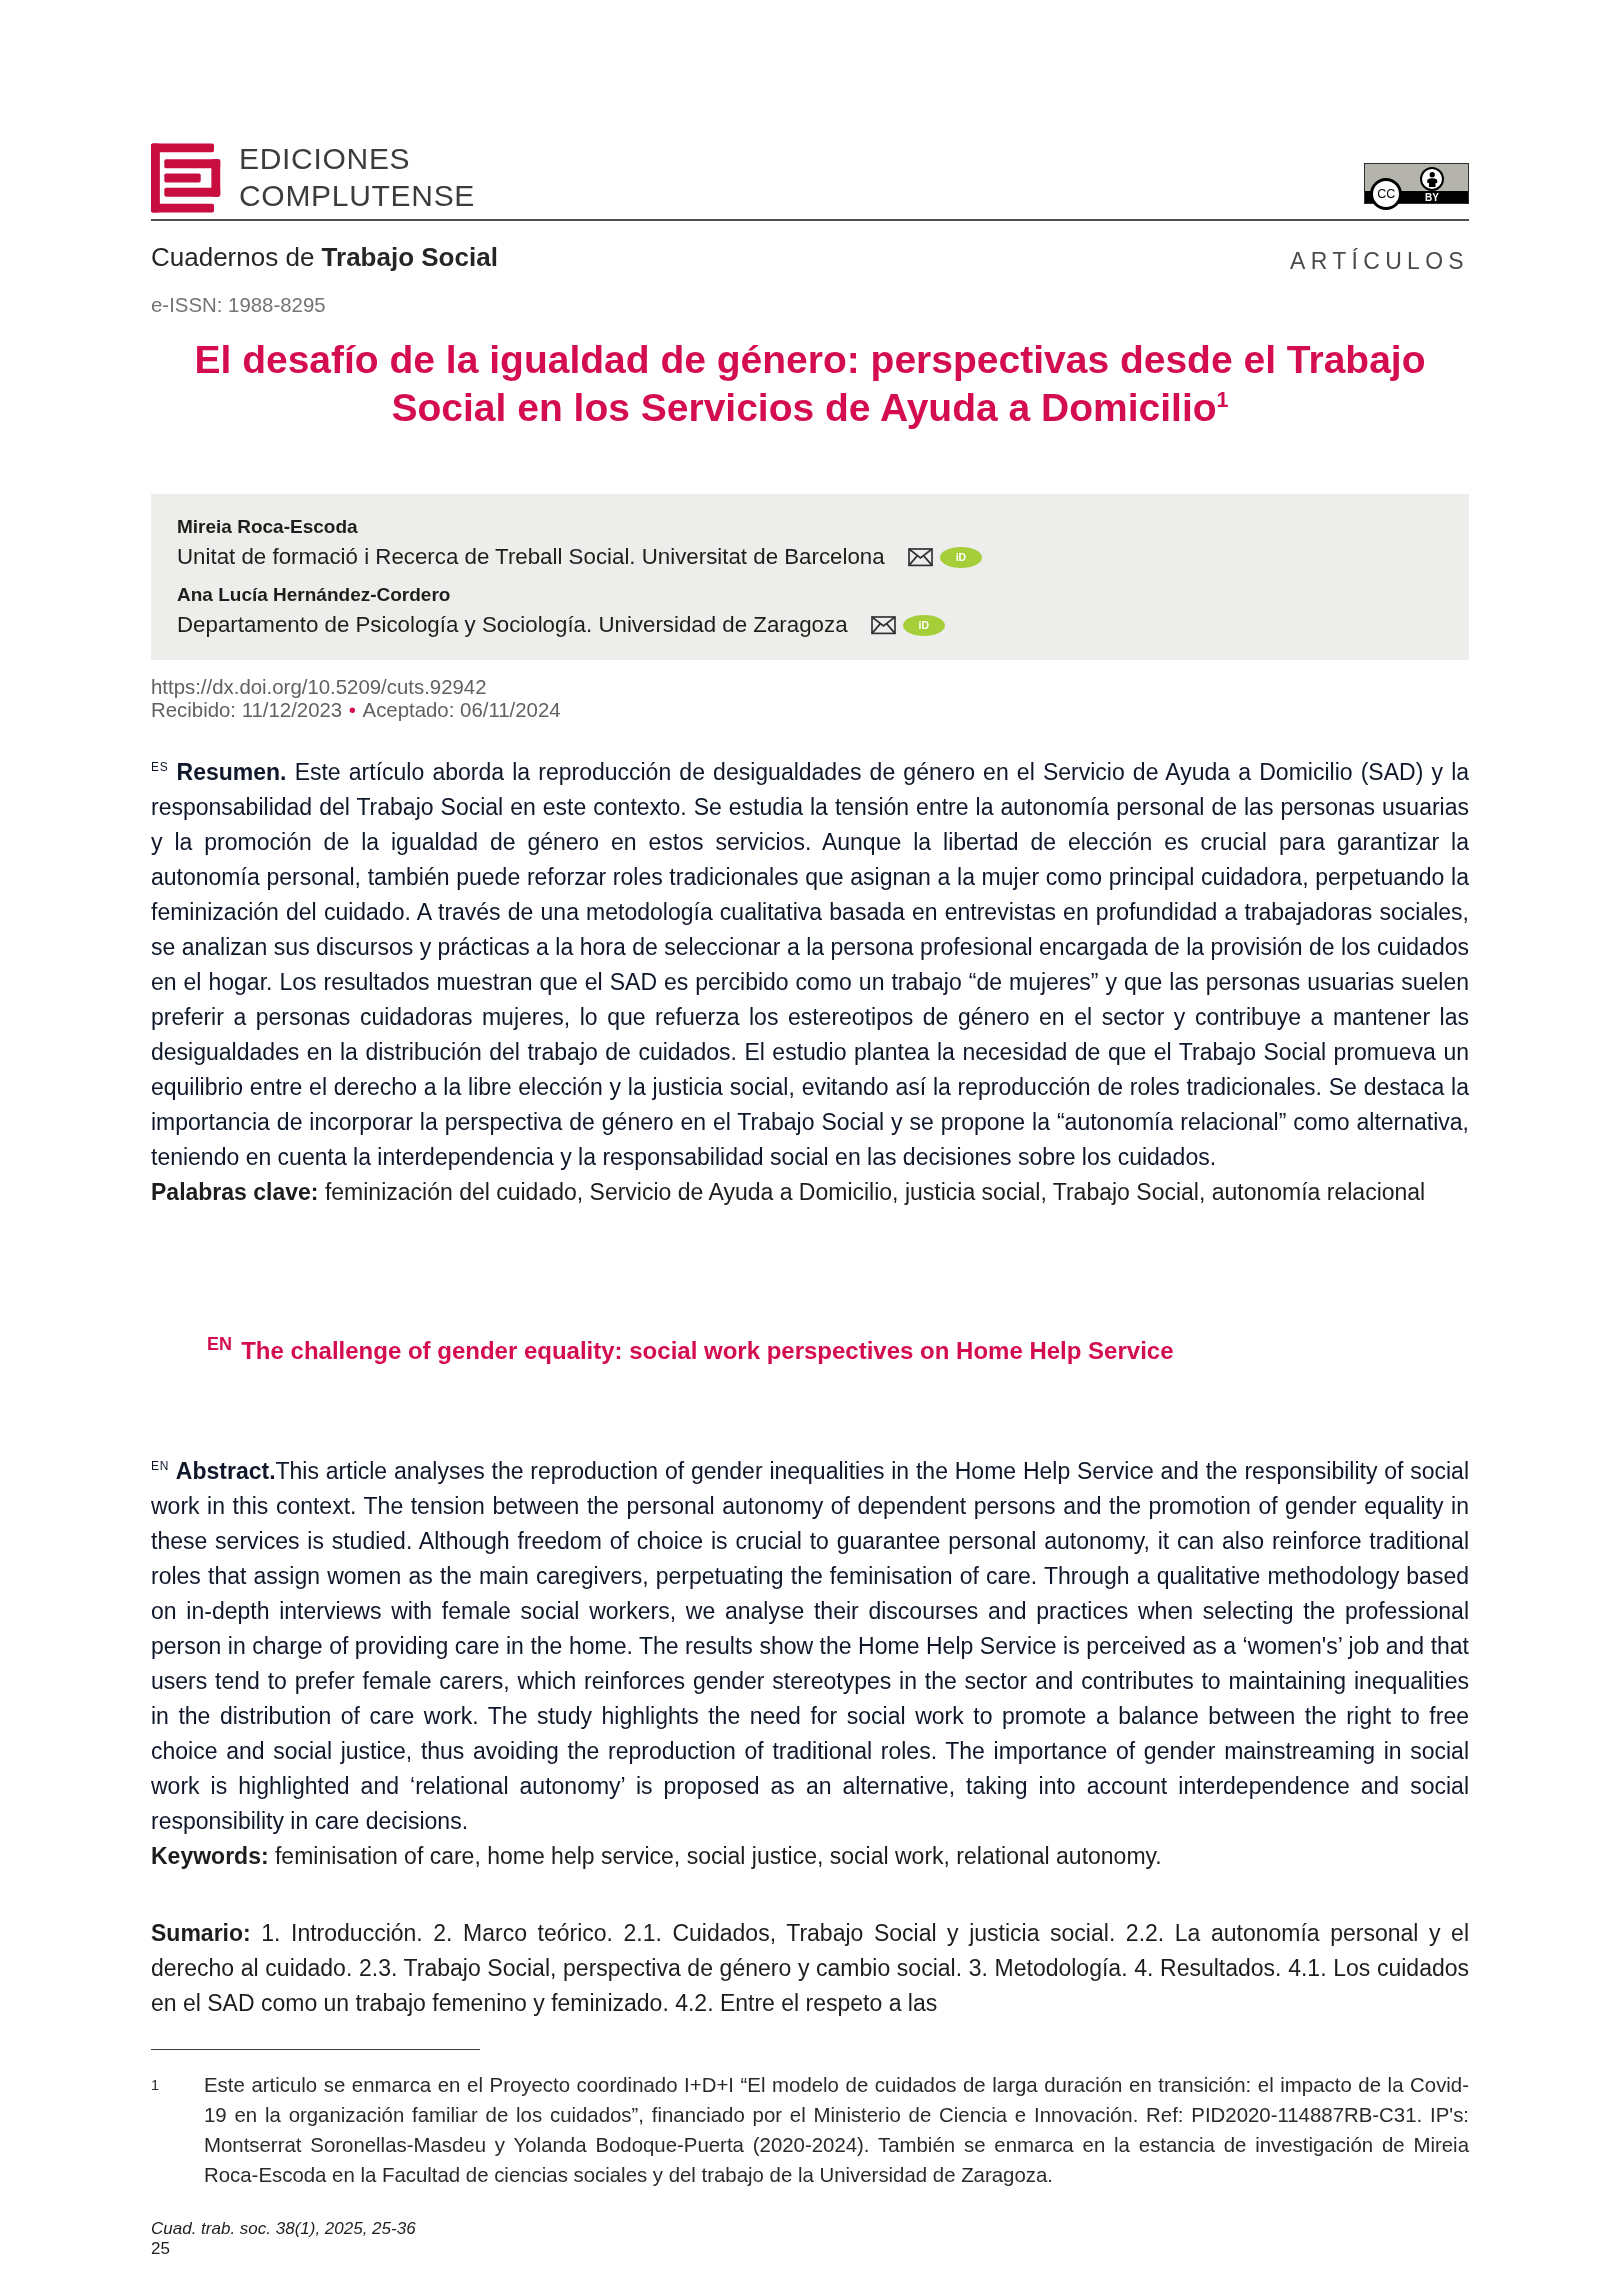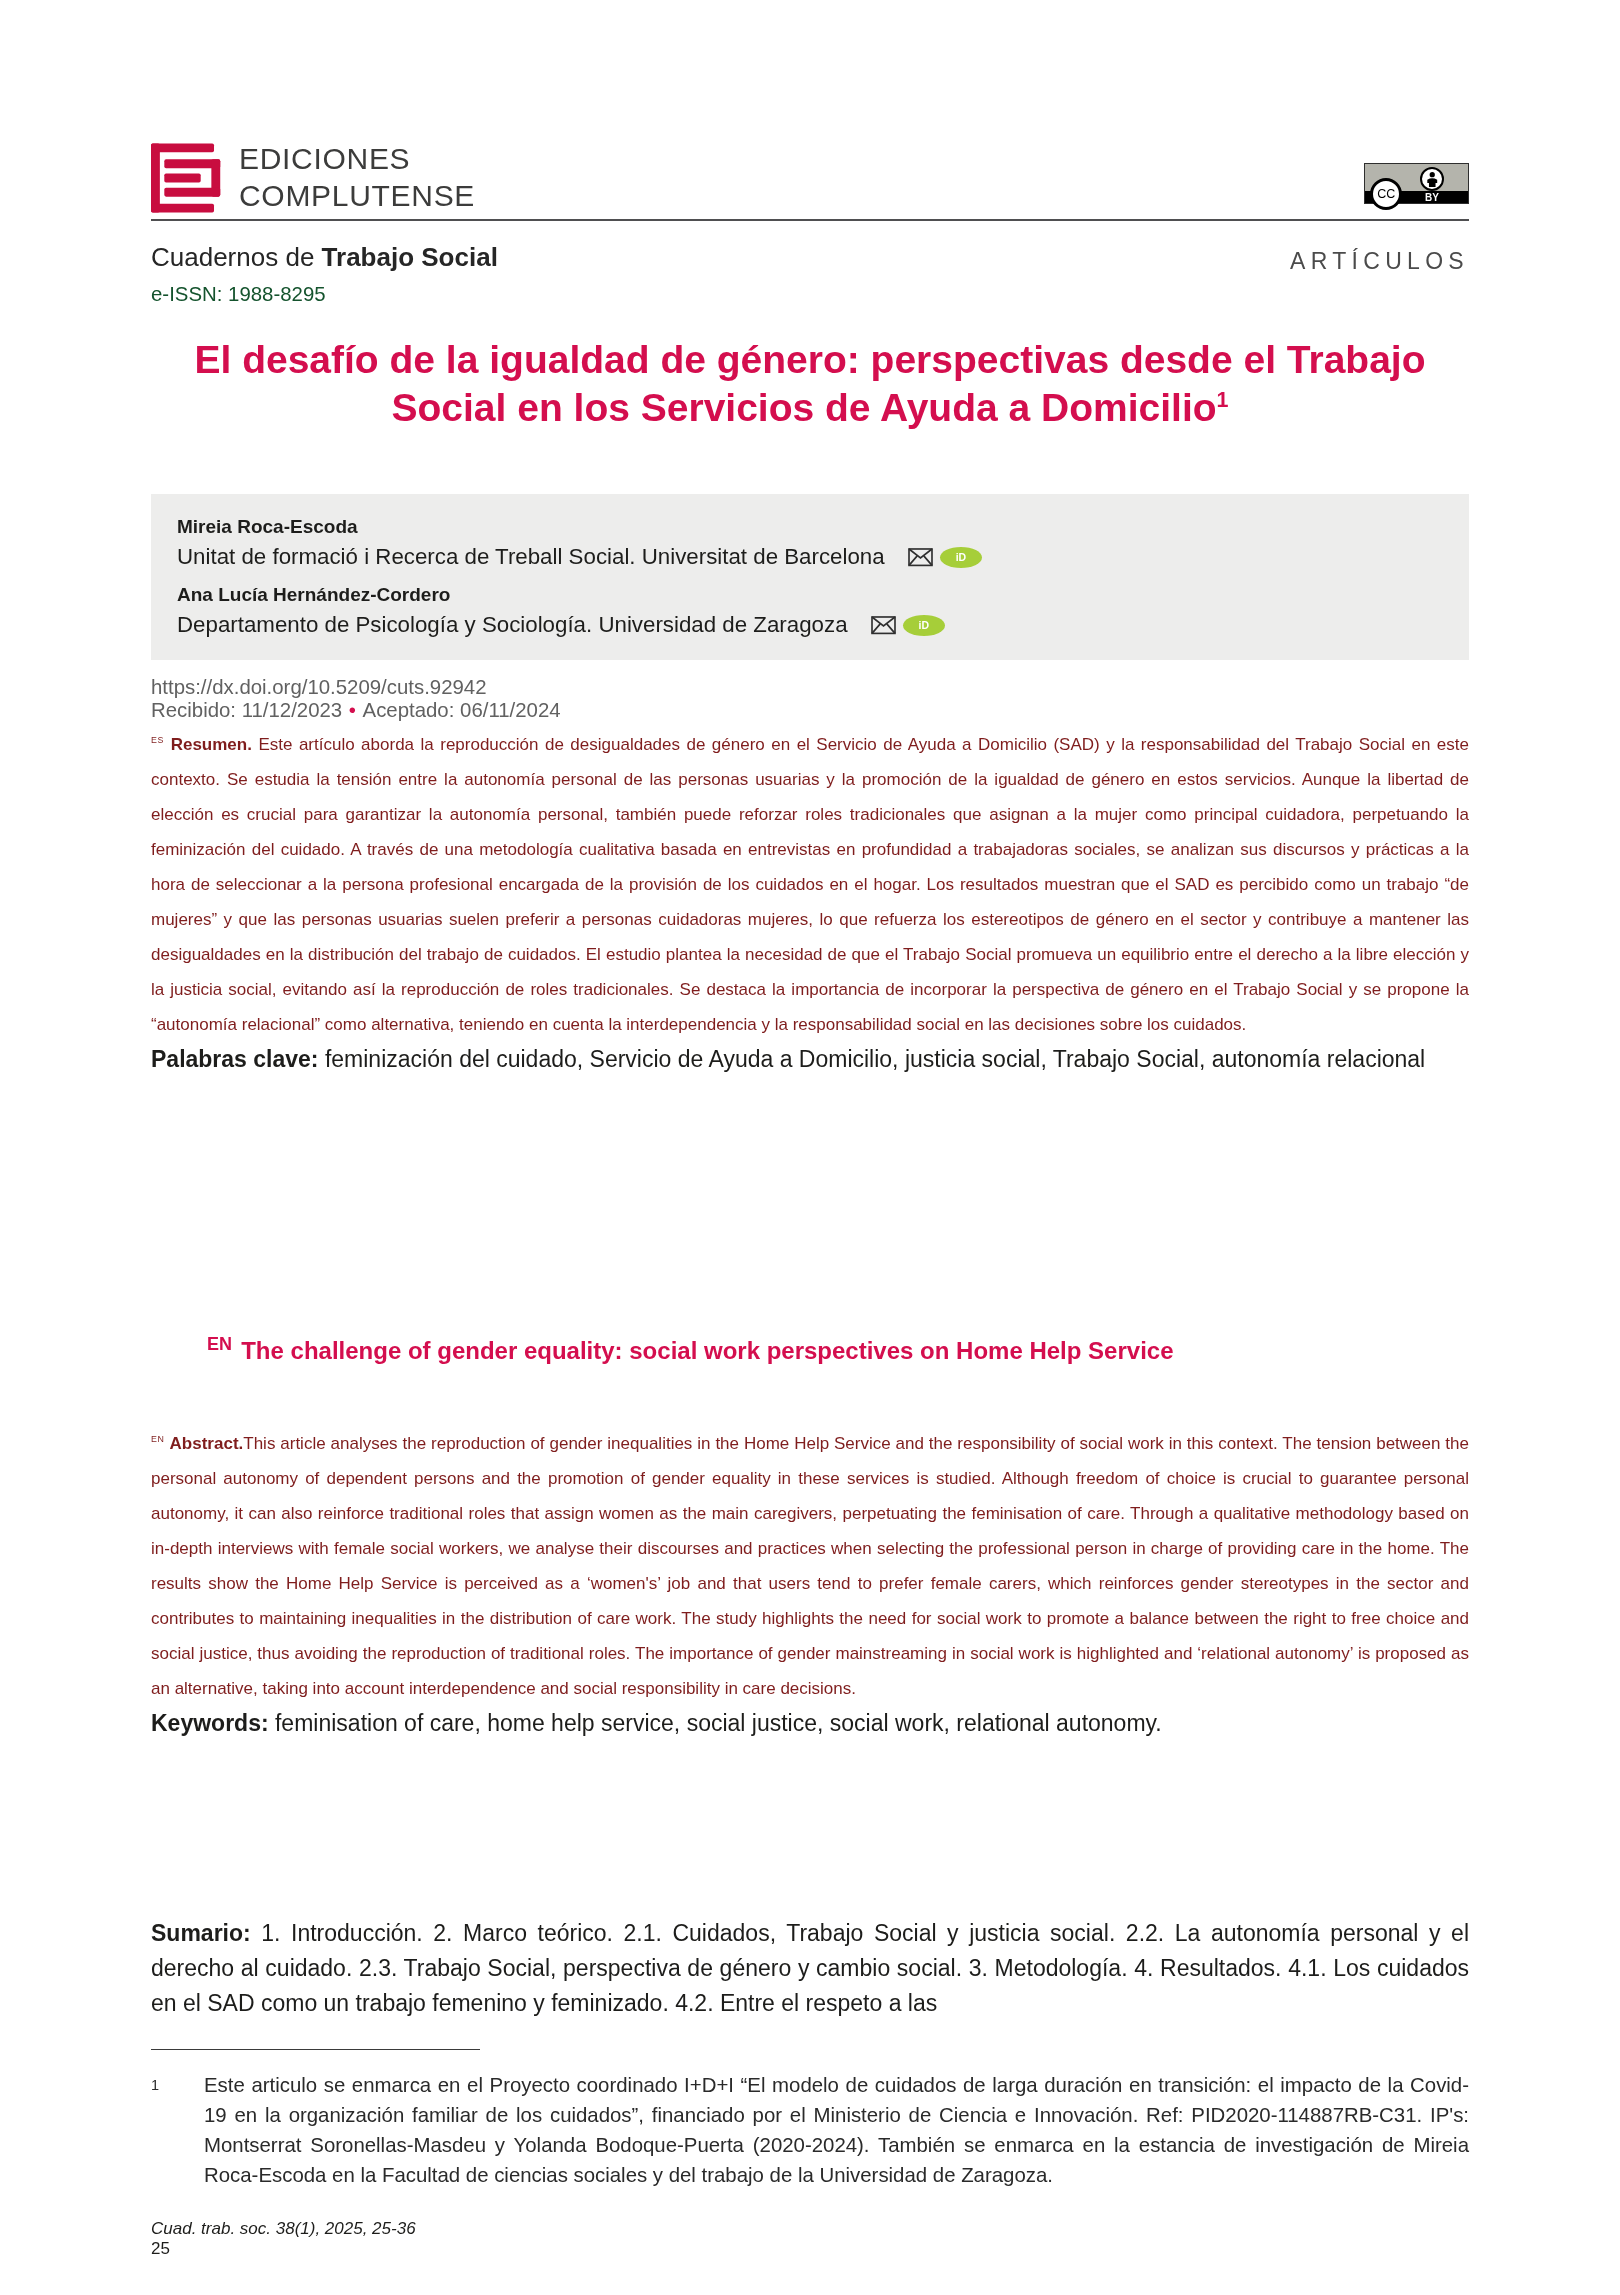--- a/index.html
+++ b/index.html
@@ -23,21 +23,21 @@
                display:flex; align-items:center; justify-content:center; font-weight:normal; font-size:12.5px; color:#000; z-index:2; }
   .by-circle { position:absolute; left:55px; top:2.6px; width:24px; height:24px; background:#fff; border:2.6px solid #000; border-radius:50%;
                display:flex; align-items:center; justify-content:center; z-index:2; }
   .by-text { position:absolute; left:55px; bottom:0px; width:24px; text-align:center; color:#fff; font-weight:bold; font-size:10px; z-index:3; }
 
   .header-rule { top:219px; left:151px; width:1318px; height:2px; background:#4f4f51; }
 
   .journal-row { top:241px; left:151px; width:1318px; display:flex; justify-content:space-between; align-items:flex-start; }
   .journal-title { font-size:26px; line-height:32px; color:#262626; }
   .journal-title b { font-weight:bold; }
-  .journal-issn { font-size:20.4px; line-height:26px; color:#14532d; margin-top:8px; }
+  .journal-issn { font-size:20.4px; line-height:26px; color:#737373; margin-top:19px; }
   .section-label { font-size:23px; letter-spacing:5.3px; color:#4b4b4b; margin-top:6.6px; }
 
   
   .title-es { top:336px; left:151px; width:1318px; text-align:center;
               font-size:39px; line-height:48px; font-weight:bold; color:#d40e4e; }
   .title-es sup { font-size:0.55em; vertical-align:super; line-height:0; font-weight:bold; }
 
   
   .author-box { top:494px; left:151px; width:1318px; background:#ededec; padding:18.4px 26px 20px 26px; }
   .author-name { font-size:19px; line-height:30px; font-weight:bold; color:#1d1d1b; }
@@ -50,21 +50,21 @@
            font-size:10.5px; font-weight:bold; font-style:normal; }
 
   
   .doi-row { top:676px; left:151px; width:1318px; display:flex; justify-content:space-between;
              font-size:20.4px; color:#616161;flex-direction:column; }
   .dates span { color:#616161; }
   .dates .dot { color:#d40e4e; font-size:20.4px; padding:0 6.6px; }
 
   
   .bodyblock { left:151px; width:1318px; }
-  .abstract-p { font-size:17px; line-height:35px; text-align:justify; color:#7f1d1d; }
+  .abstract-p { font-size:23px; line-height:35px; text-align:justify; color:#0f172a;margin-top:28px; }
   .abstract-p sup, .kw-p sup { font-size:0.52em; vertical-align:super; line-height:0; letter-spacing:0.7px; }
   .abstract-p strong, .kw-p strong { font-weight:bold; }
   .kw-p { font-size:23px; line-height:35px; text-align:justify; color:#1d1d1b; }
 
   .title-en-row { top:1327px; left:207px; display:flex; gap:9.2px; }
   .title-en-row sup { font-size:18px; font-weight:bold; color:#d40e4e; padding-top:6.6px; }
   .title-en { font-size:24px; line-height:47px; font-weight:bold; color:#d40e4e; max-width:1183px; }
 
   .sumario-p { font-size:23px; line-height:35px; text-align:justify; color:#1d1d1b; }
   .sumario-p strong { font-weight:bold; }

